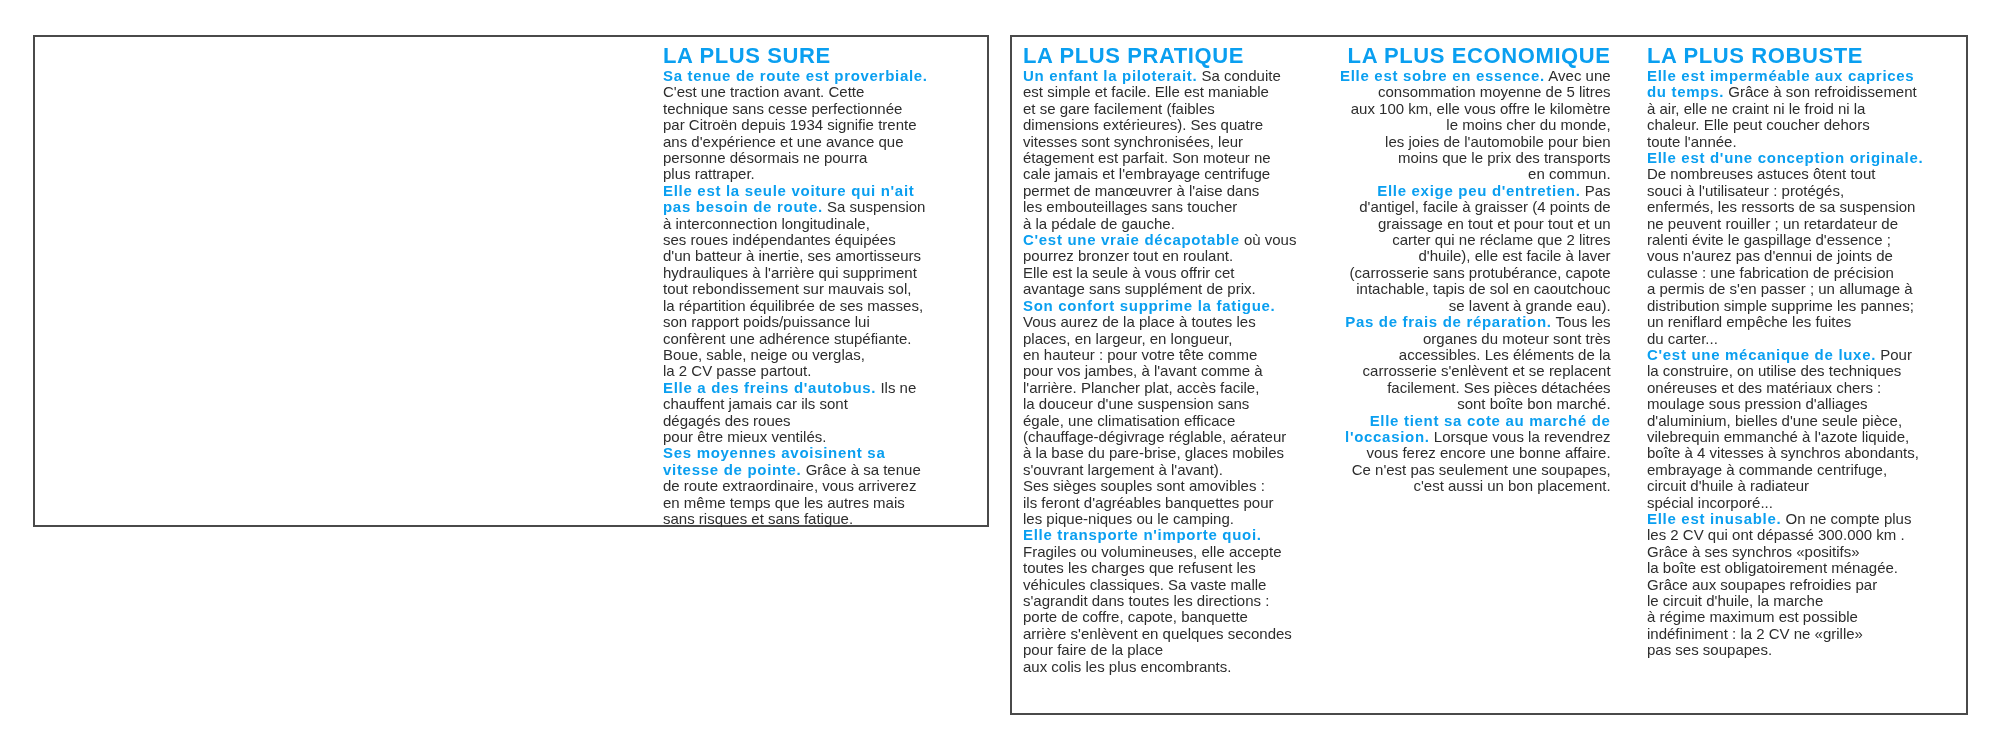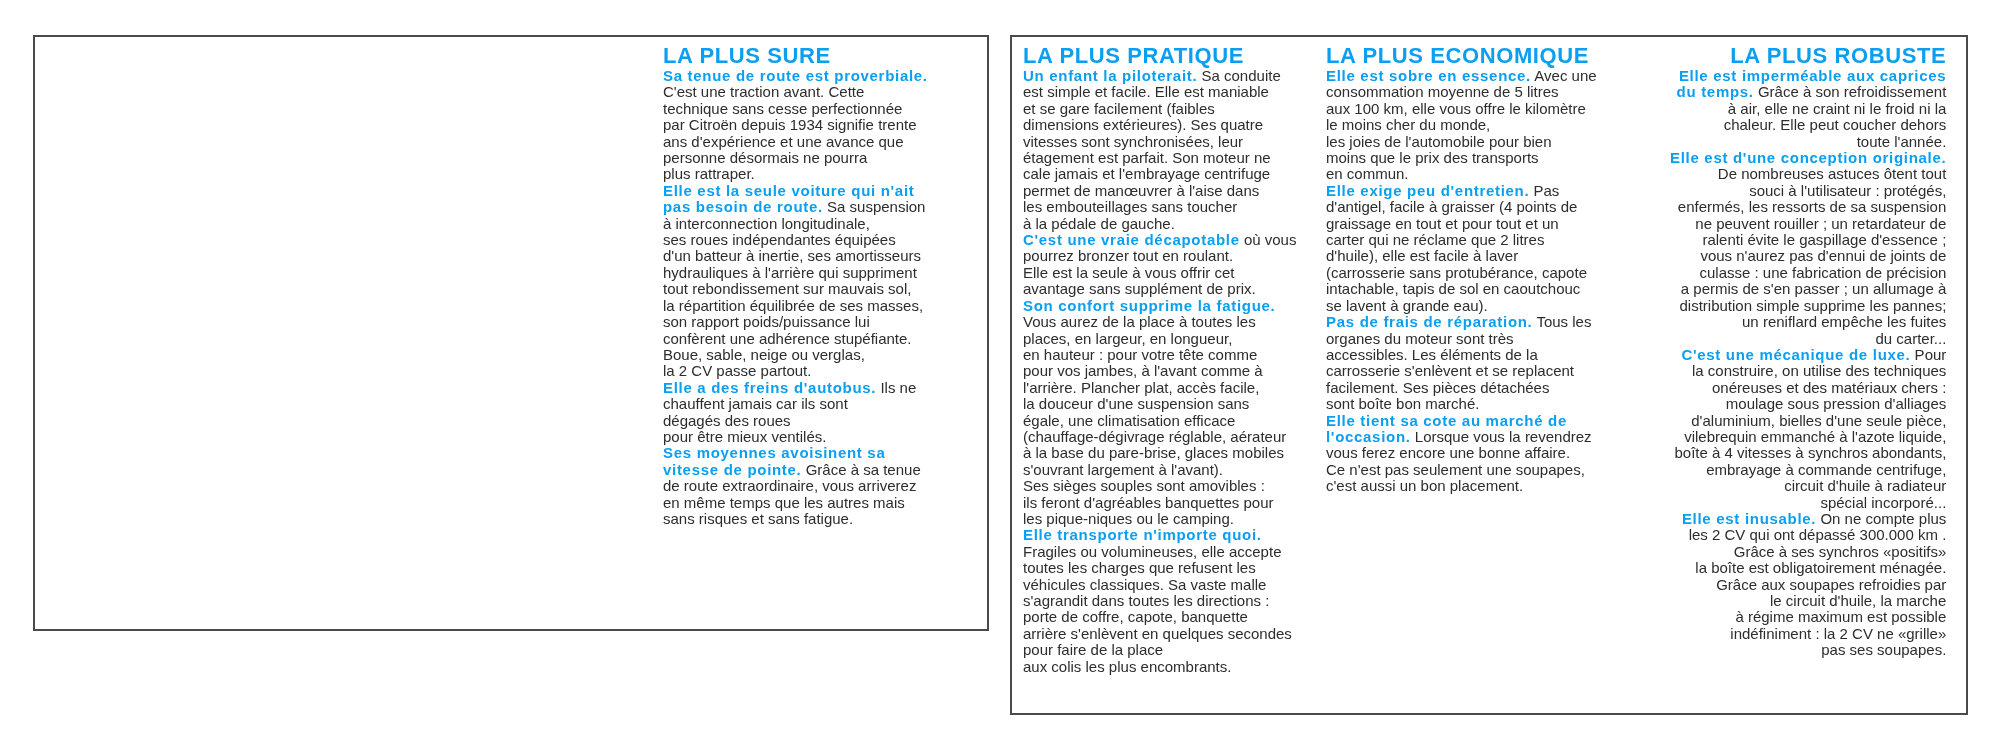--- a/index.html
+++ b/index.html
@@ -6,21 +6,21 @@
     body {
       width: 2000px; height: 744px; background: #ffffff;
       position: relative; overflow: hidden;
       font-family: "Liberation Sans", sans-serif;
       color: #2a2a2a;
     }
     .page {
       position: absolute; box-sizing: border-box;
       border: 2px solid #4a4a4a; background: #fff;
     }
-    #page-left  { left: 33px;  top: 35px; width: 956px; height: 596px; }
+    #page-left  { left: 33px;  top: 35px; width: 956px; height: 492px; }
     #page-right { left: 1010px; top: 35px; width: 958px; height: 680px; padding-left: 24px; }
     .col { position: absolute; top: 8px; }
     .heading {
       font-family: "Liberation Sans", sans-serif;
       font-weight: bold; color: #0a9ff0;
       font-size: 22px; letter-spacing: 0.6px;
       line-height: 22px; margin: 0 0 1px 0;
     }
     .para {
       font-size: 15px; line-height: 16.4px; margin: 0;
@@ -118,21 +118,21 @@
         <span class="line">Fragiles ou volumineuses, elle accepte</span>
         <span class="line">toutes les charges que refusent les</span>
         <span class="line">véhicules classiques. Sa vaste malle</span>
         <span class="line">s'agrandit dans toutes les directions :</span>
         <span class="line">porte de coffre, capote, banquette</span>
         <span class="line">arrière s'enlèvent en quelques secondes</span>
         <span class="line">pour faire de la place</span>
         <span class="line">aux colis les plus encombrants.</span>
       </div>
     </div>
-  <div class="col" style="left:314px;">
+  <div class="col" style="left:328px;text-align:right;">
       <div class="heading">LA PLUS ECONOMIQUE</div>
       <div class="para">
         <span class="line"><span class="lead">Elle est sobre en essence.</span><span> Avec une</span></span>
         <span class="line">consommation moyenne de 5 litres</span>
         <span class="line">aux 100 km, elle vous offre le kilomètre</span>
         <span class="line">le moins cher du monde,</span>
         <span class="line">les joies de l'automobile pour bien</span>
         <span class="line">moins que le prix des transports</span>
         <span class="line">en commun.</span>
       </div>
@@ -155,21 +155,21 @@
         <span class="line">sont boîte bon marché.</span>
       </div>
       <div class="para">
         <span class="line"><span class="lead">Elle tient sa cote au marché de</span></span>
         <span class="line"><span class="lead">l'occasion.</span><span> Lorsque vous la revendrez</span></span>
         <span class="line">vous ferez encore une bonne affaire.</span>
         <span class="line">Ce n'est pas seulement une soupapes,</span>
         <span class="line">c'est aussi un bon placement.</span>
       </div>
     </div>
-  <div class="col" style="left:658px;text-align:right;">
+  <div class="col" style="left:635px;">
       <div class="heading">LA PLUS ROBUSTE</div>
       <div class="para">
         <span class="line"><span class="lead">Elle est imperméable aux caprices</span></span>
         <span class="line"><span class="lead">du temps.</span><span> Grâce à son refroidissement</span></span>
         <span class="line">à air, elle ne craint ni le froid ni la</span>
         <span class="line">chaleur. Elle peut coucher dehors</span>
         <span class="line">toute l'année.</span>
       </div>
       <div class="para">
         <span class="line"><span class="lead">Elle est d'une conception originale.</span></span>

